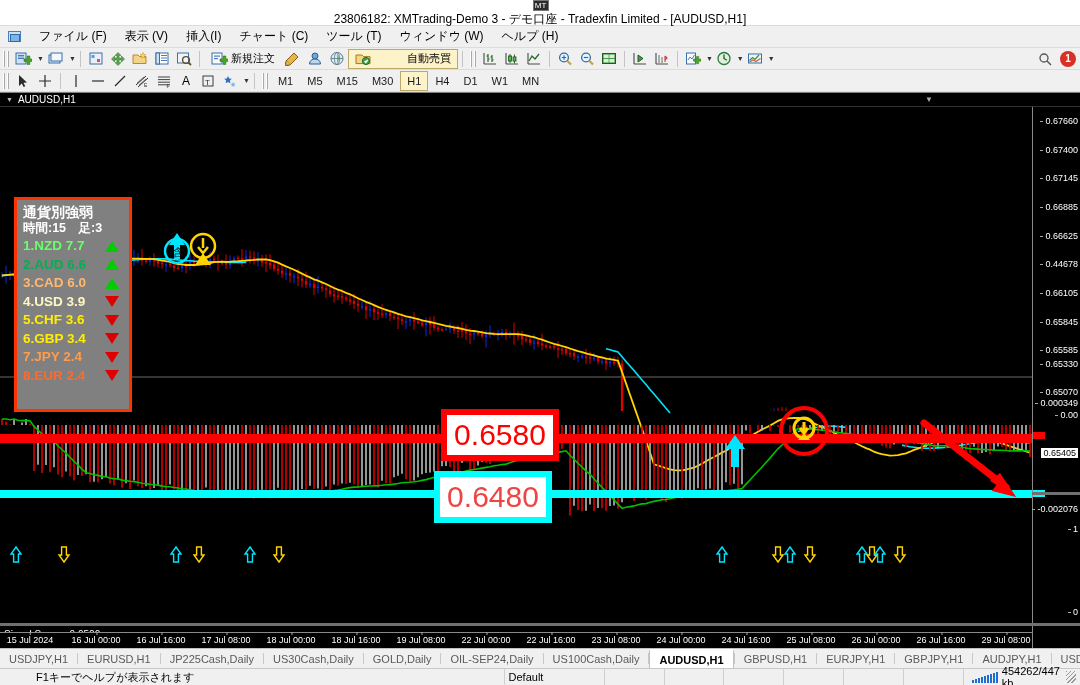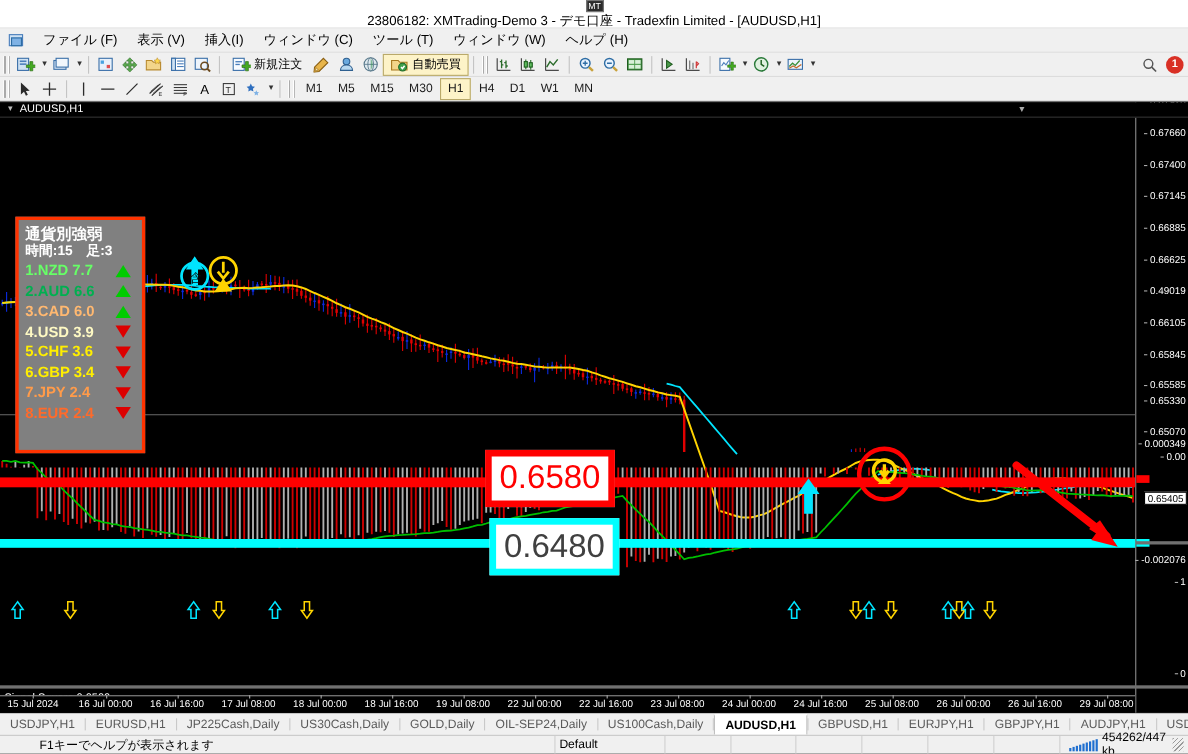--- a/index.html
+++ b/index.html
@@ -28,21 +28,21 @@
   .menu-icon .m1 { position:absolute; left:2px; top:2px; width:13px; height:11px; border:1px solid #4a7ebb; background:#cfe2f3; }
   .menu-icon .m2 { position:absolute; left:4px; top:5px; width:10px; height:8px; border:1px solid #2e6da4; background:#7fb2e5; }
   .menu-item { padding:3px 9px; font-size:12px; color:#000; cursor:default; }
 
   
   .toolbar { height:22px; background:#f0f0f0; display:flex; align-items:center; border-bottom:1px solid #dcdcdc; position:relative; }
   .grip { width:6px; height:16px; margin:0 3px; background:
           repeating-linear-gradient(to right,#fff 0 1px,#aaa 1px 2px,transparent 2px 4px); }
   .tbtn { height:20px; min-width:22px; padding:0 2px; display:flex; align-items:center; justify-content:center;
           border:1px solid transparent; cursor:default; }
-  .tbtn.sel { border:1px solid #b9a96a; background:#fdf3c8; }
+  .tbtn.sel { border:1px solid #b9a96a; background:#fdf3c8;gap:32px; }
   .tbtn.lbl { padding:0 6px; font-size:11px; }
   .sep { width:1px; height:16px; background:#c4c4c4; margin:0 4px; }
   .caret { font-size:7px; margin-left:2px; color:#333; }
   .tf { min-width:26px; font-size:11px; color:#1a1a1a; }
   .toolbar .right-ic { position:absolute; right:4px; display:flex; align-items:center; gap:4px; }
   .redbadge { width:16px;height:16px;border-radius:50%;background:#d93025;color:#fff;font-size:10px;
               display:flex;align-items:center;justify-content:center;font-weight:bold; }
 
   
   .chartwrap { flex:1; background:#000; position:relative; border-top:1px solid #808080; overflow:hidden; }
@@ -103,21 +103,21 @@
   </div>
 
   <div class="menubar">
     <div class="menu-icon">
         <i class="m1"></i>
         <i class="m2"></i>
       </div>
     <div class="menu-item">ファイル (F)</div>
     <div class="menu-item">表示 (V)</div>
     <div class="menu-item">挿入(I)</div>
-    <div class="menu-item">ウィンドウ (C)</div>
+    <div class="menu-item">チャート (C)</div>
     <div class="menu-item">ツール (T)</div>
     <div class="menu-item">ウィンドウ (W)</div>
     <div class="menu-item">ヘルプ (H)</div>
   </div>
 
   <div class="toolbar">
     <div class="grip"></div>
 
     <div class="tbtn">
       <svg width="17" height="15" viewBox="0 0 17 15">
@@ -1917,31 +1917,31 @@
       <path d="M17 8 L25 20 h-5 v14 h-6 V20 h-5z" fill="#00e5ff"></path>
       <text x="12.5" y="31" font-size="11" fill="#0a0a0a" font-family="Liberation Sans, sans-serif">含</text>
     </svg>
     <svg style="position:absolute;left:186px;top:136px;z-index:8" width="34" height="46" viewBox="0 0 34 46">
       <circle cx="17" cy="17" r="12" fill="none" stroke="#ffd400" stroke-width="2.5"></circle>
       <path d="M17 9 v10 M12 18 l5 6 5-6" stroke="#ffd400" stroke-width="2.5" fill="none"></path>
       <path d="M17 24 L9 36 h16z" fill="#ffd400"></path>
     </svg>
 
     <div class="callout" style="left:441px;top:316px;width:118px;height:52px;border:6px solid #ff0000;color:#ff0000;">0.6580</div>
-    <div class="callout" style="left:445px;top:378px;width:118px;height:52px;border:6px solid #00ffff;color:#404040;">0.6480</div>
+    <div class="callout" style="left:434px;top:378px;width:118px;height:52px;border:6px solid #00ffff;color:#ef4444;">0.6480</div>
 
     <div class="priceaxis">
       <div id="paTicks">
           <div class="pa-tick" style="top: -6px;">0.67920</div>
           <div class="pa-tick" style="top: 23px;">0.67660</div>
           <div class="pa-tick" style="top: 52px;">0.67400</div>
           <div class="pa-tick" style="top: 80px;">0.67145</div>
           <div class="pa-tick" style="top: 109px;">0.66885</div>
           <div class="pa-tick" style="top: 138px;">0.66625</div>
-          <div class="pa-tick" style="top: 166px;">0.49019</div>
+          <div class="pa-tick" style="top: 166px;">0.44678</div>
           <div class="pa-tick" style="top: 195px;">0.66105</div>
           <div class="pa-tick" style="top: 224px;">0.65845</div>
           <div class="pa-tick" style="top: 252px;">0.65585</div>
           <div class="pa-tick" style="top: 266px;">0.65330</div>
           <div class="pa-tick" style="top: 294px;">0.65070</div>
           <div class="pa-tick" style="top: 305px;">0.000349</div>
           <div class="pa-tick" style="top: 317px;">0.00</div>
           <div class="pa-tick" style="top: 411px;">-0.002076</div>
           <div class="pa-tick" style="top: 431px;">1</div>
           <div class="pa-tick" style="top: 514px;">0</div>

